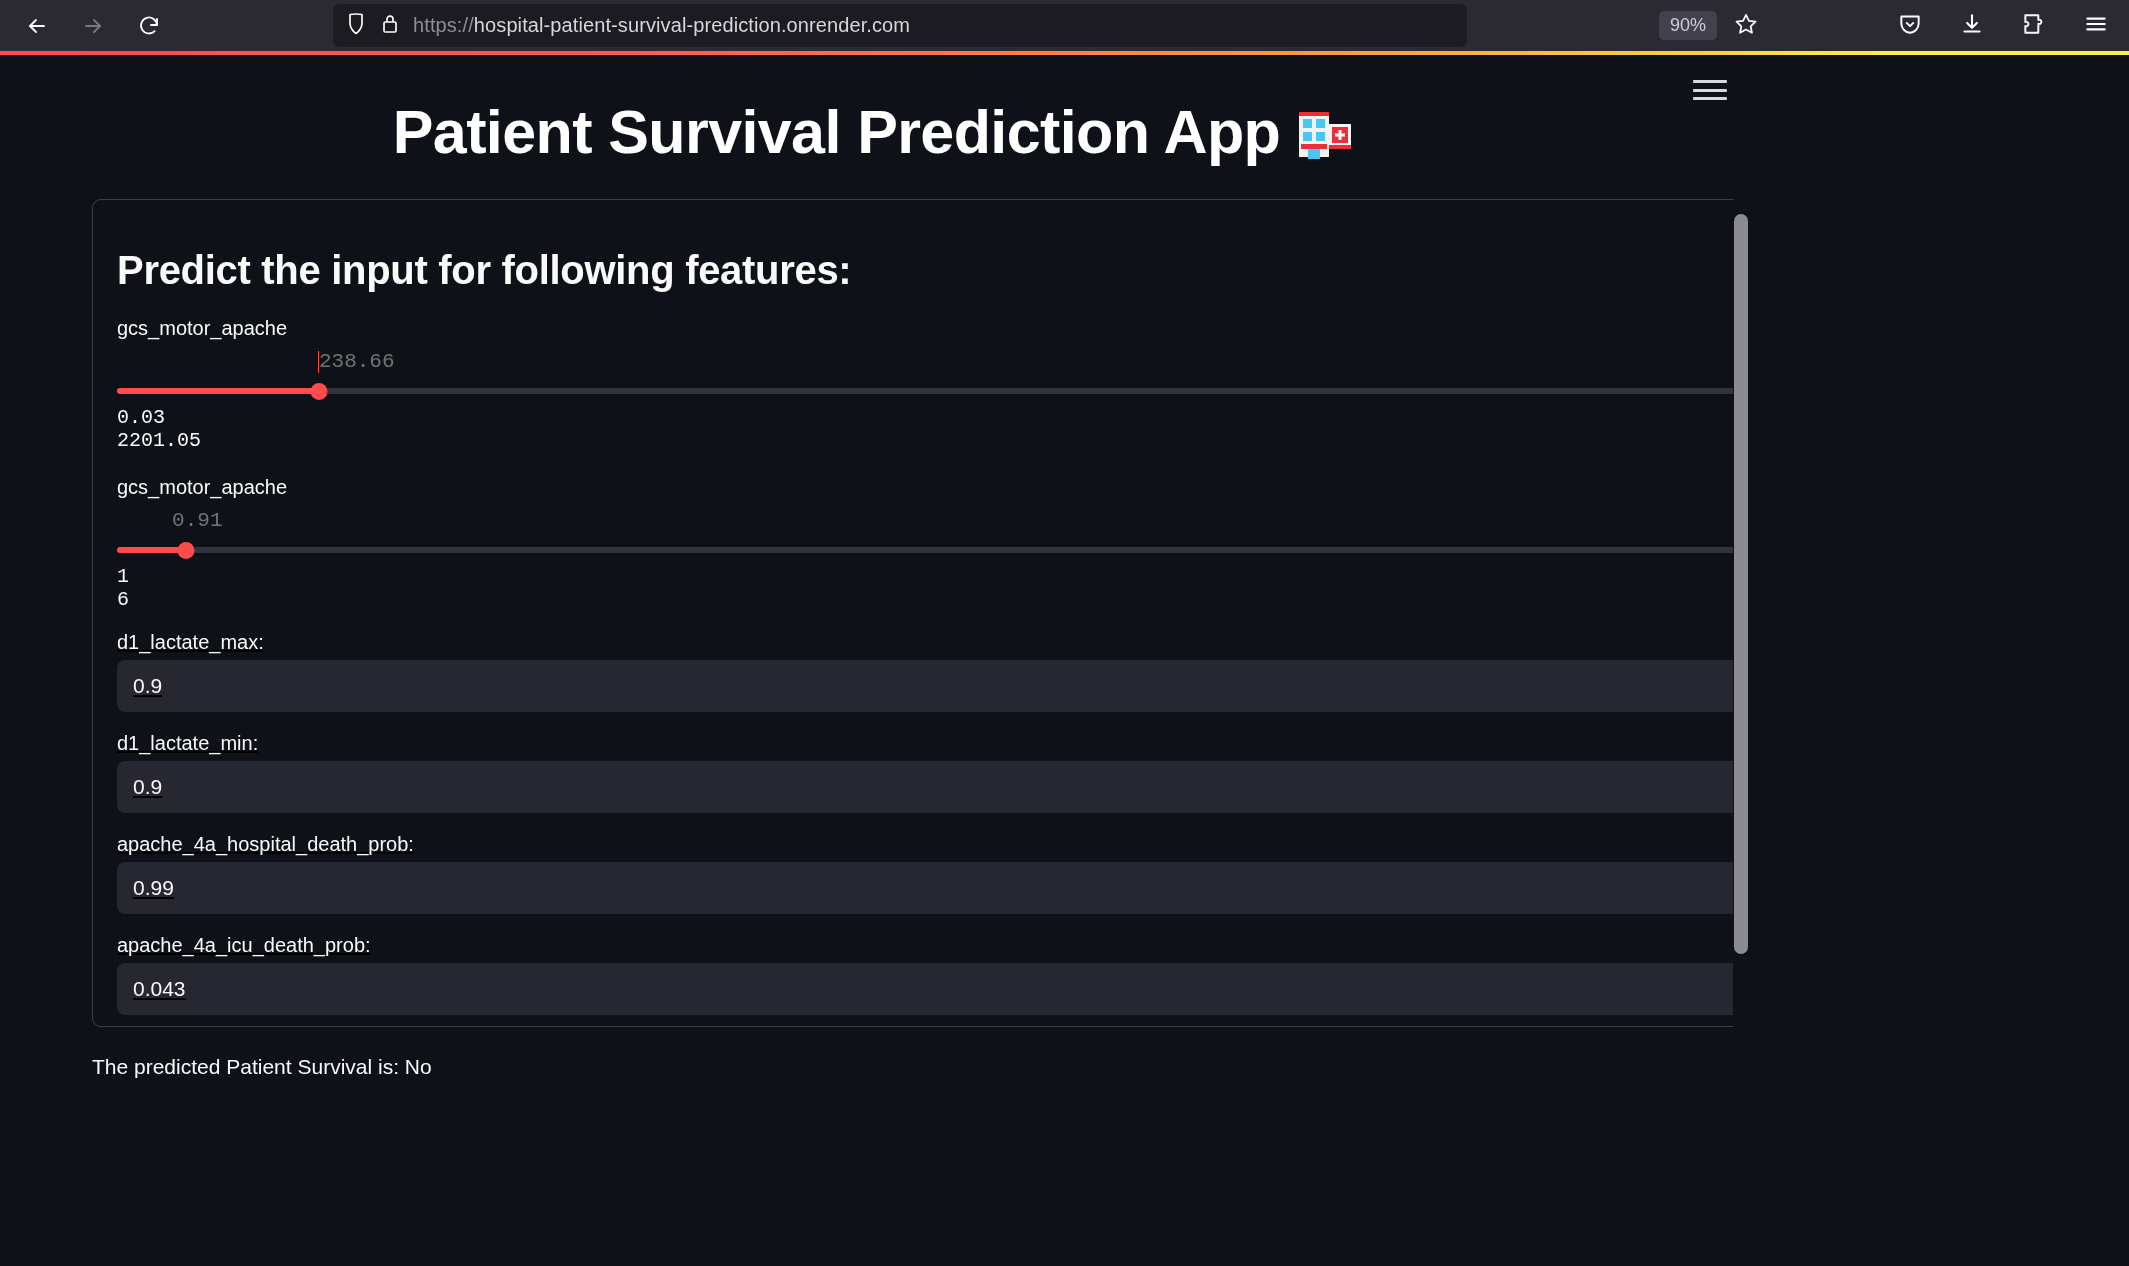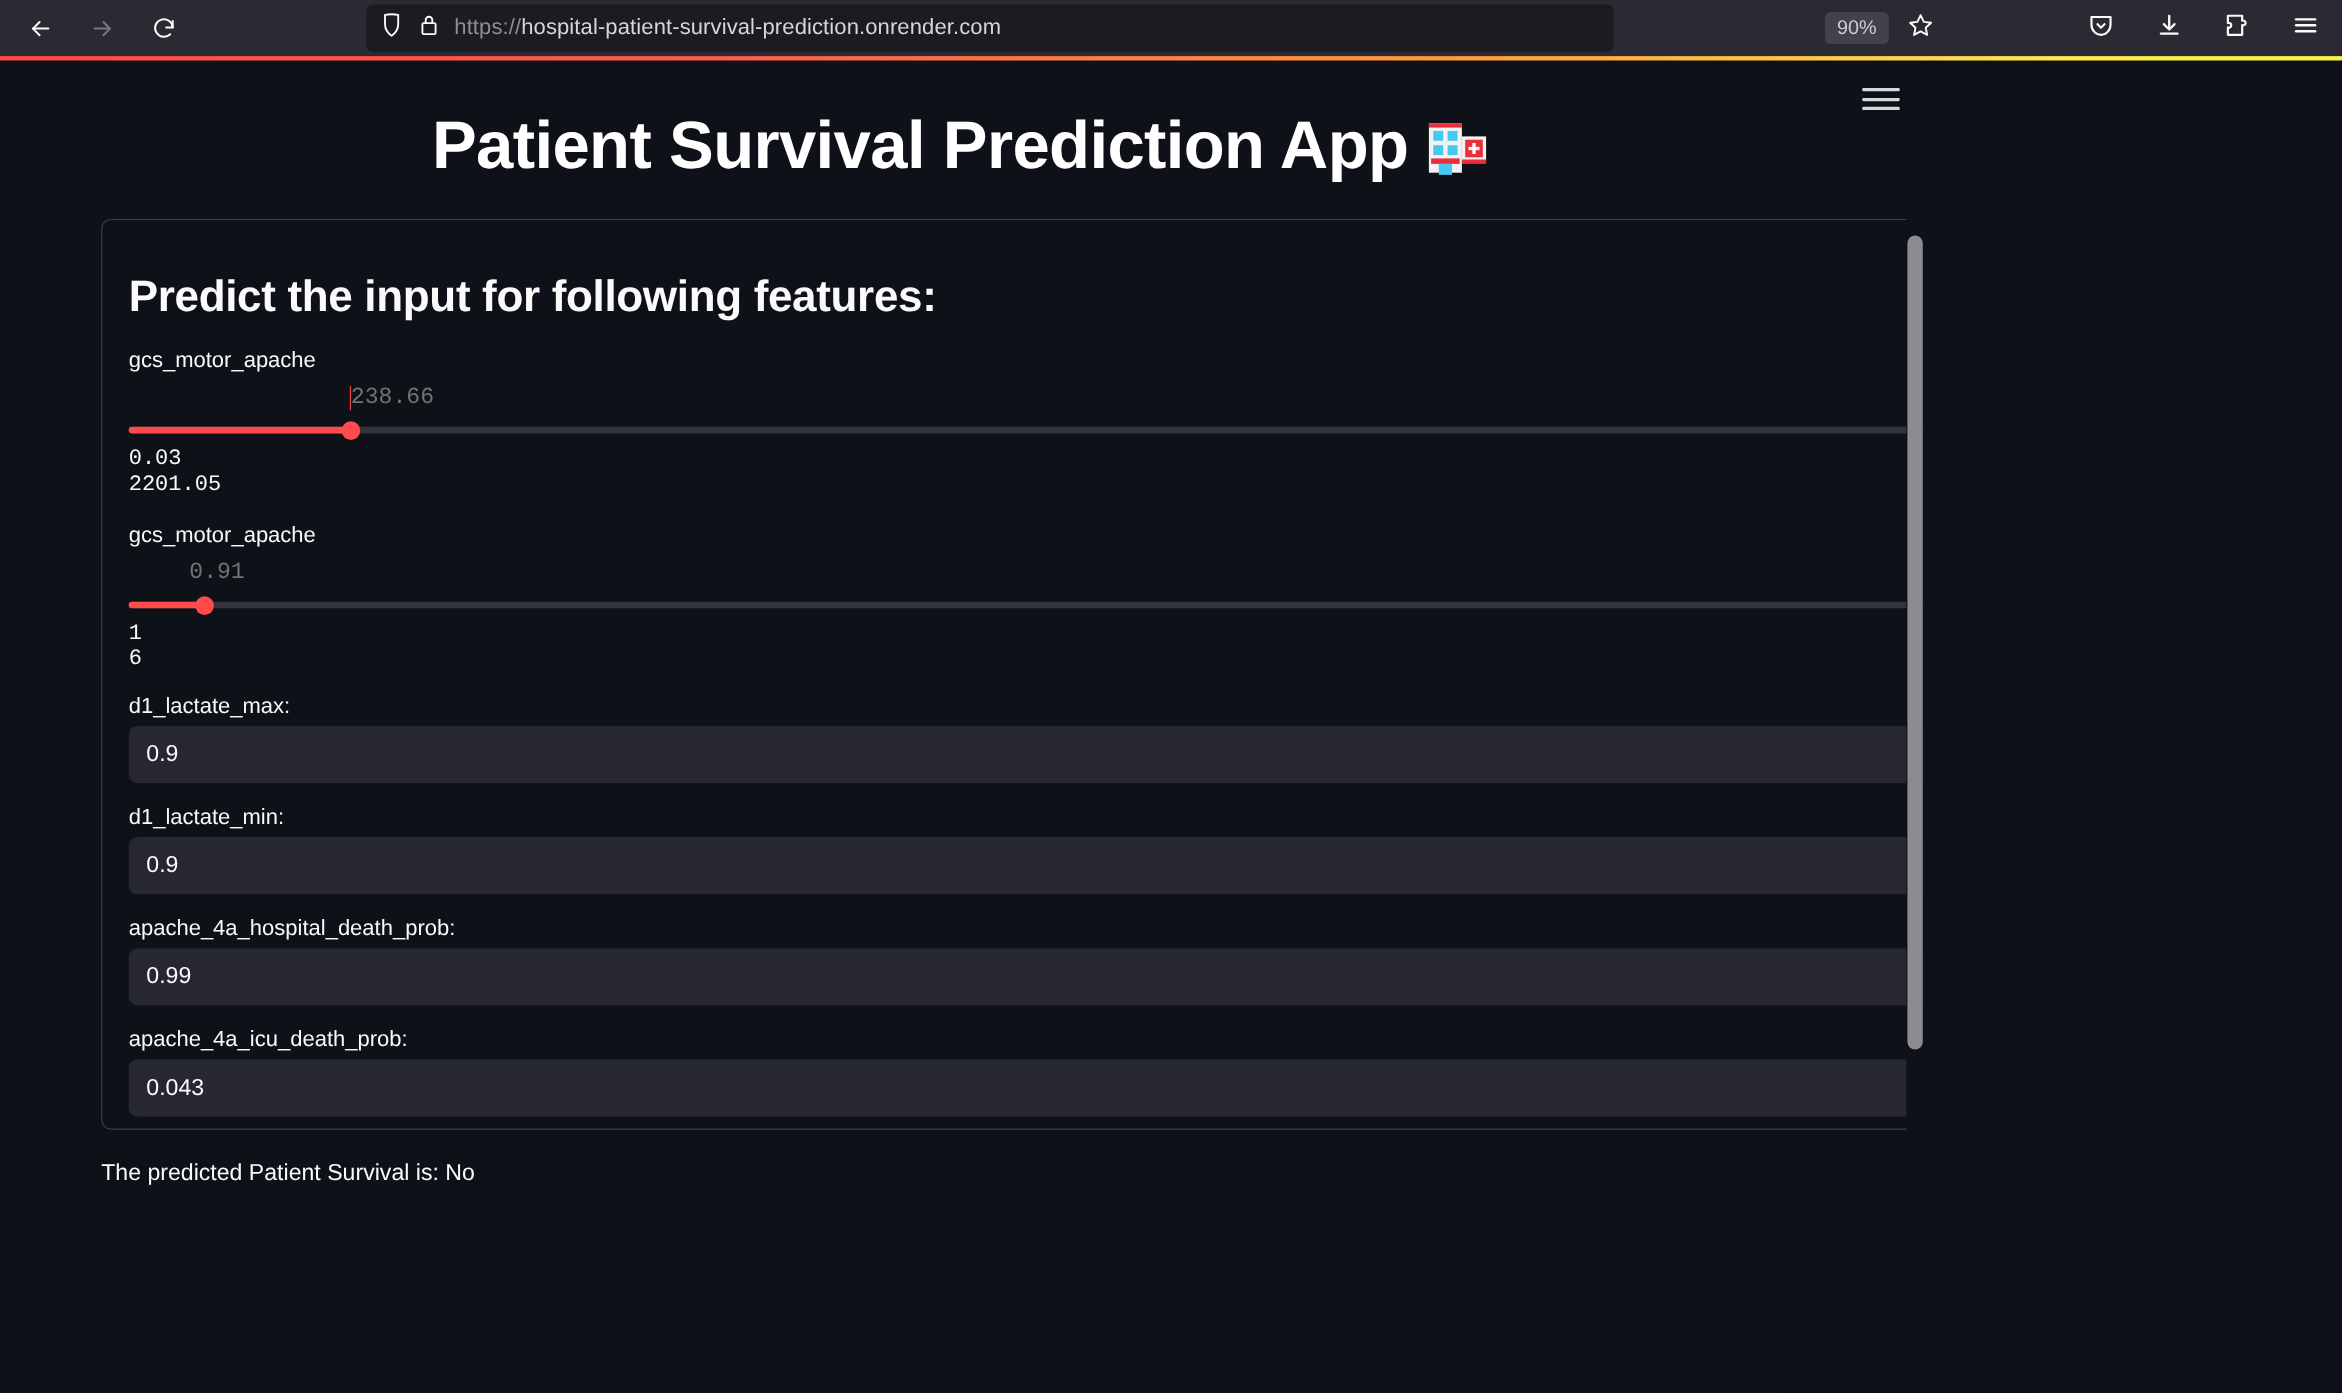--- a/index.html
+++ b/index.html
@@ -215,21 +215,21 @@
     display: flex;
     justify-content: space-between;
     font-family: "Liberation Mono", monospace;
     font-size: 20px;
     color: #fafafa;
     margin-top: -4px;
     flex-direction: column;
   }
 
   
-  .select-block { margin-top: 20px; padding-left: 24px; padding-right: 24px; }
+  .select-block { margin-top: 20px; padding-left: 24px; padding-right: 24px; text-decoration: underline; }
   .select-box {
     position: relative;
     height: 52px;
     background: #262730;
     border-radius: 8px;
     display: flex;
     align-items: center;
     padding: 0 16px;
     margin-top: 6px;
   }

